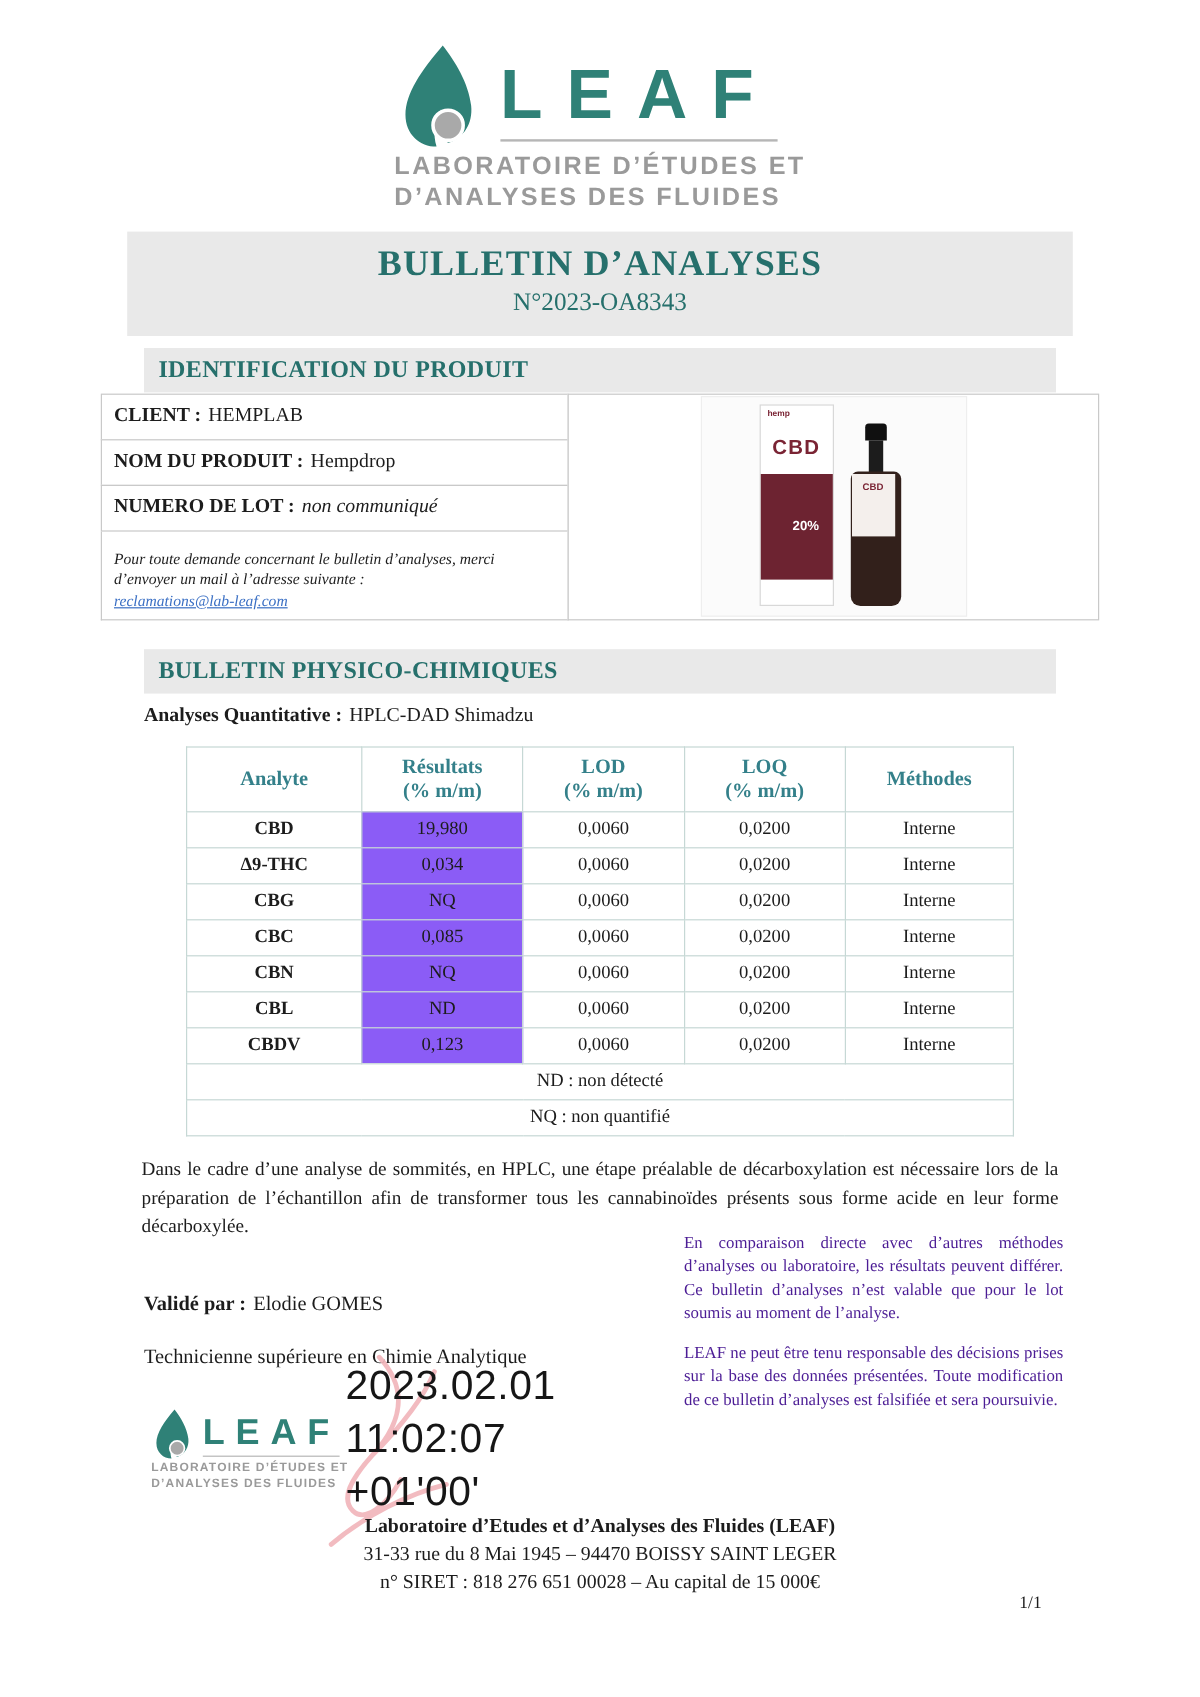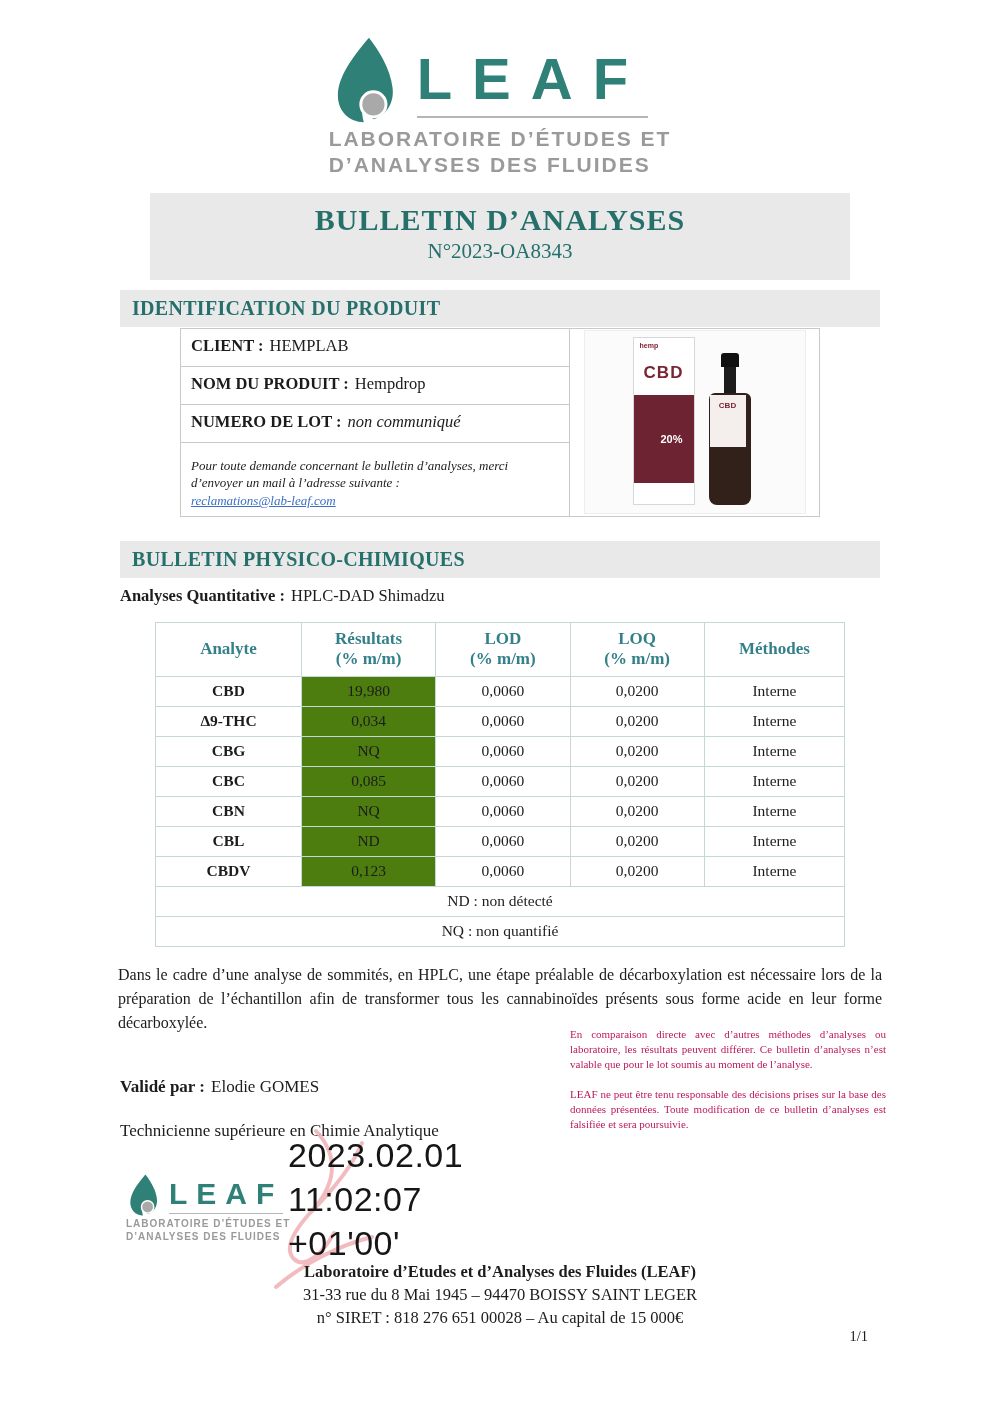--- a/index.html
+++ b/index.html
@@ -18,33 +18,33 @@
     font-family:"Liberation Sans", sans-serif; font-size:58px; font-weight:600;
     letter-spacing:20px; color:#2f8177; line-height:1.0; padding-bottom:8px;
     border-bottom:2px solid #b6b6b6; margin-bottom:6px;
   }
   .taglines {
     font-family:"Liberation Sans", sans-serif; font-weight:bold; color:#9a9a9a;
     font-size:21px; letter-spacing:2px; line-height:1.25; margin-top:2px;
   }
   
   .banner {
-    width:700px; margin:14px auto 10px; background:#e9e9e9;
+    width:788px; margin:14px auto 10px; background:#e9e9e9;
     text-align:center; padding:10px 0 16px;
   }
   .banner-title { color:#26706c; font-weight:bold; font-size:30px; letter-spacing:1px; }
   .banner-ref   { color:#26706c; font-size:21px; margin-top:2px; }
   
   .section-bar {
     width:760px; margin:0 auto; background:#e9e9e9; padding:7px 12px;
     color:#26706c; font-weight:bold; font-size:20px; letter-spacing:.3px;
   }
   
   .ident-body {
-    width:640px; margin:2px auto 0; display:grid;
+    width:832px; margin:2px auto 0; display:grid;
     grid-template-columns:390px 1fr; grid-template-rows:38px 38px 38px 74px;
   }
   .ident-row {
     border:1px solid #c9c9c9; margin-top:-1px; padding:7px 10px;
     font-size:16.5px; background:#fff; white-space:nowrap;
   }
   .ident-row .lbl { font-weight:bold; }
   .ident-row .val { margin-left:6px; }
   .val-italic { font-style:italic; }
   .ident-note {
@@ -83,21 +83,21 @@
   .method-line .lbl { font-weight:bold; }
   .method-line .val { margin-left:6px; }
   table.results { width:690px; margin:16px auto 0; border-collapse:collapse; }
   table.results th, table.results td {
     border:1px solid #c6d8d5; text-align:center; font-size:15.5px; color:#1c1c1c;
   }
   table.results th { color:#34808a; font-weight:bold; font-size:17px; padding:6px 4px; height:54px; }
   table.results th .h2 { font-weight:bold; }
   table.results td { padding:5px 4px; height:30px; }
   td.c-analyte { font-weight:bold; }
-  td.c-resultat { background:#4d7c0f; }
+  td.c-resultat { background:#8b5cf6; }
   td.footnote { text-align:left; padding:4px 12px; font-size:15px; height:24px; }
   
   .decarb {
     width:764px; margin:16px auto 0; font-size:16px;
     line-height:1.5; text-align:justify;
   }
   
   .bottom-zone { position:relative; width:760px; margin:14px auto 0; height:240px; }
   .validated { padding-top:28px; font-size:17px; }
   .validated .lbl { font-weight:bold; }
@@ -117,21 +117,21 @@
     font-size:10px; letter-spacing:1px; line-height:1.3;
   }
   .sig { position:absolute; left:140px; top:-22px; }
   .stamp-text {
     position:absolute; left:168px; top:-14px;
     font-family:"Liberation Sans",sans-serif; font-size:34px; color:#161616;
     line-height:1.3; letter-spacing:.5px;
   }
   .disclaimer {
     position:absolute; right:-6px; top:-22px; width:316px;
-    color:#be185d; font-size:11px; line-height:1.4; text-align:justify;
+    color:#4c1d95; font-size:14px; line-height:1.4; text-align:justify;
   }
   .disclaimer p + p { margin-top:14px; }
   
   .footer { position:absolute; left:0; right:0; top:1260px; text-align:center;
             font-size:16.5px; line-height:1.4; }
   .footer .f1 { font-weight:bold; }
   .footer a { color:#3a6fc4; }
   .page-num { position:absolute; right:132px; top:1328px; font-size:14.5px; }
 </style>
 </head>

